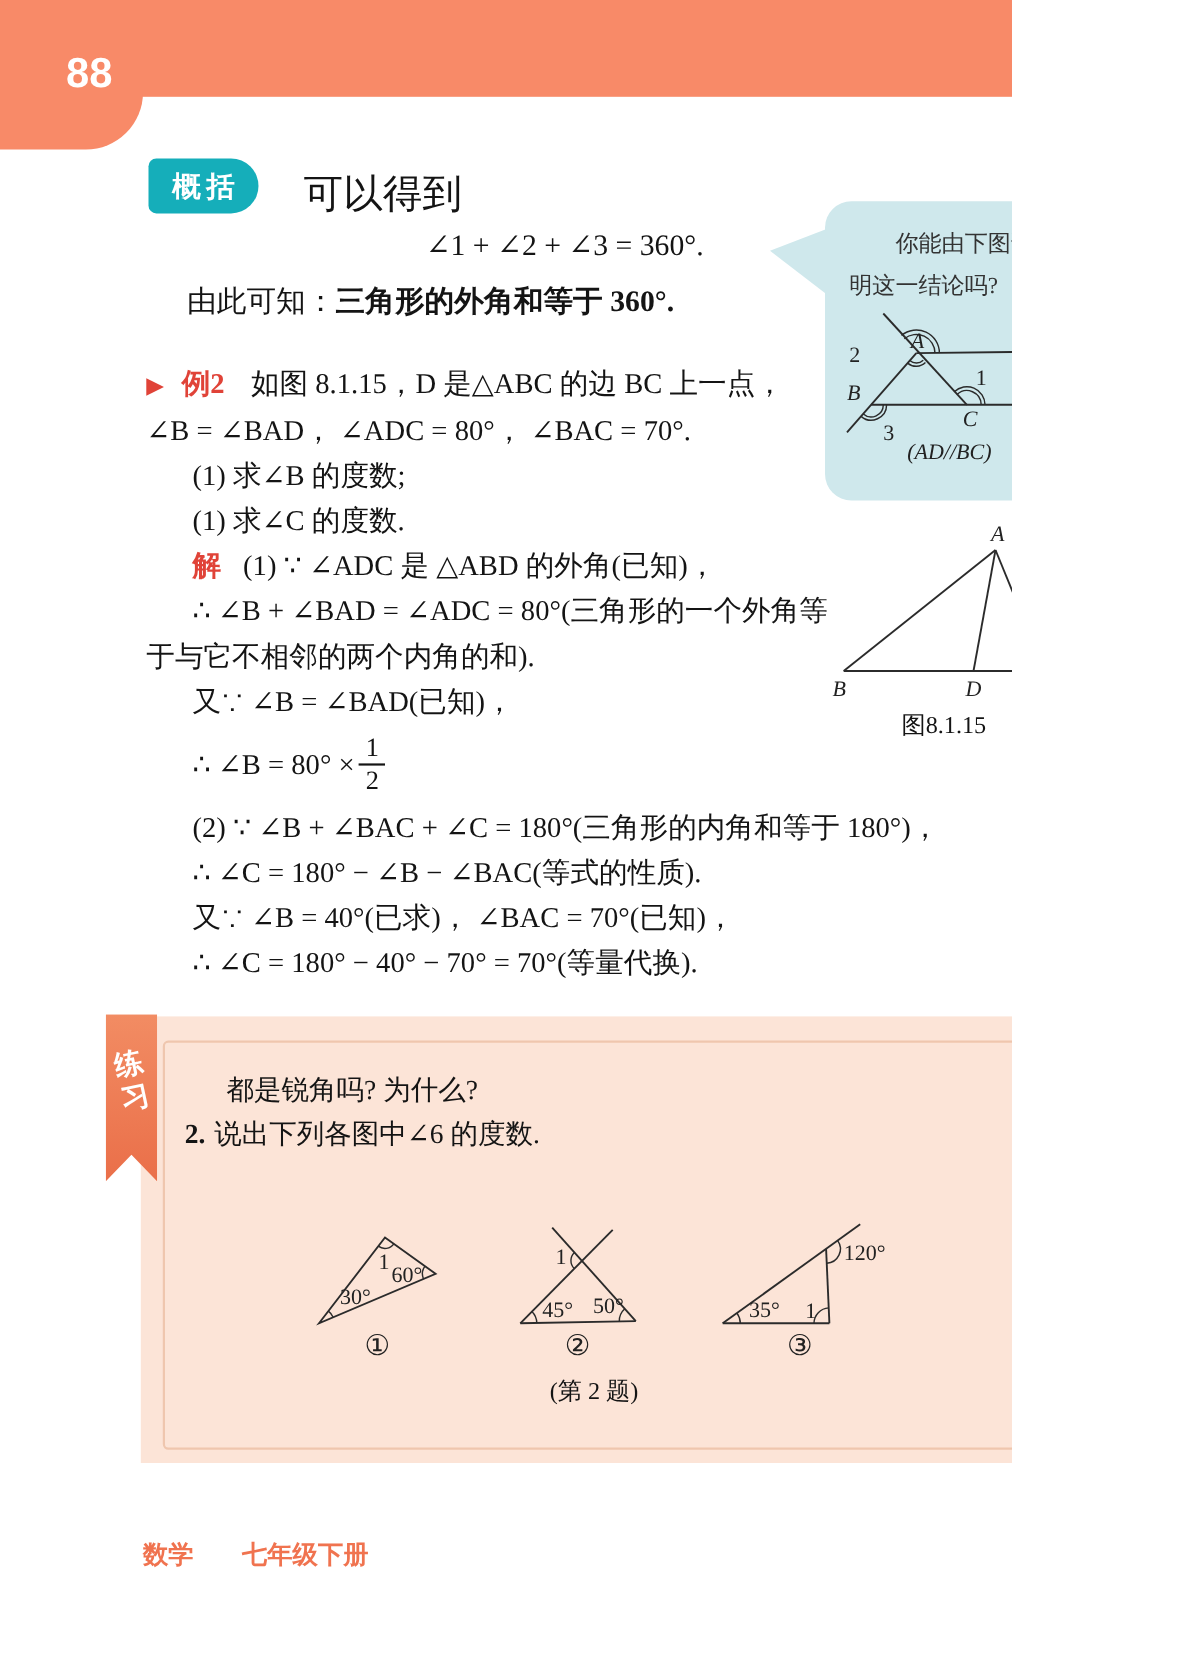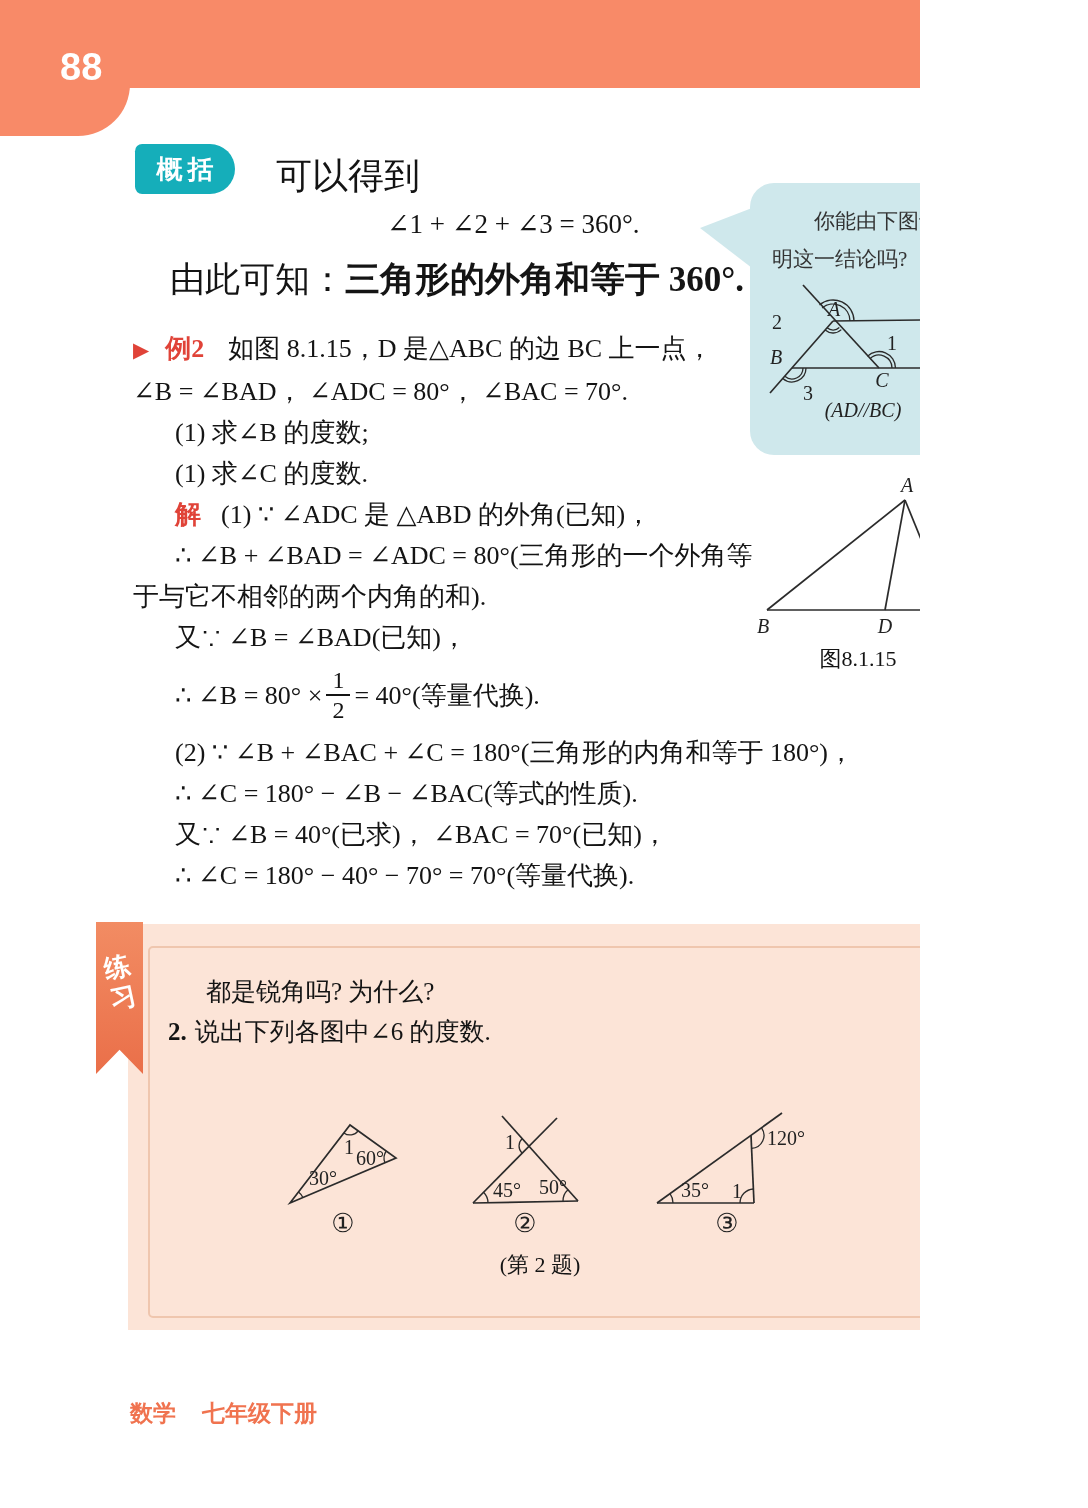--- a/index.html
+++ b/index.html
@@ -13,21 +13,21 @@
   .page-number { position:absolute; left:60px; top:46px; color:#ffffff; font-weight:bold; font-size:38px;
                  font-family:"Liberation Sans","DejaVu Sans",sans-serif; }
 
   
   .badge { position:absolute; left:135px; top:144px; width:100px; height:50px; background:#15aeba;
            border-radius:8px 28px 28px 8px; color:#ffffff; font-weight:bold; font-size:26px;
            font-family:"Liberation Sans","DejaVu Sans",sans-serif;
            display:flex; align-items:center; justify-content:center; letter-spacing:5px; text-indent:5px; }
   .lead { position:absolute; left:276px; top:152px; font-size:36px; }
   .formula { position:absolute; left:387px; top:208px; font-size:27px; }
-  .conclusion { position:absolute; left:170px; top:256px; font-size:35px; }
+  .conclusion { position:absolute; left:170px; top:256px; font-size:27px; }
 
   
   .example { position:absolute; left:133px; top:328px; width:780px; font-size:26px; }
   .example p { margin:0; line-height:41px; white-space:nowrap; }
   .ind { padding-left:42px; }
   .red { color:#e04338; font-weight:bold; }
   .marker { color:#e04338; font-size:21px; margin-right:16px;
             font-family:"DejaVu Sans","Liberation Sans",sans-serif; }
   .exlabel { margin-right:24px; }
   .jie { margin-right:20px; }
@@ -65,21 +65,21 @@
   .practice-text { position:absolute; left:168px; top:972px; width:780px; font-size:25px; }
   .practice-text p { margin:0; line-height:40px; white-space:nowrap; }
   .pnum { font-weight:bold; margin-right:8px; }
   .p-wrap { padding-left:38px; }
   .practice-svg { position:absolute; left:270px; top:1100px; width:540px; height:140px; }
   .q2-caption { position:absolute; left:400px; top:1250px; width:280px; text-align:center; font-size:22px; }
 
   
   .footer { position:absolute; left:130px; top:1398px; font-size:23px; font-weight:bold; color:#f0734f;
             font-family:"Liberation Sans","DejaVu Sans",sans-serif; }
-  .footer .gap { margin-right:26px; }
+  .footer .gap { margin-right:44px; }
 
   
   .dline { stroke:#2b2b2b; stroke-width:1.7; fill:none; }
   .darc  { stroke:#2b2b2b; stroke-width:1.3; fill:none; }
   .dtext { fill:#222222; font-size:20px; font-family:"Liberation Serif","DejaVu Serif",serif; }
   .ditalic { font-style:italic; }
   .dcirc { font-size:26px; }
 </style>
 </head>
 <body>
@@ -103,21 +103,20 @@
     <p class="ind"><span class="red jie">解</span><span>(1) ∵  ∠ADC 是 △ABD 的外角(已知)，</span></p>
     <p class="ind">∴  ∠B + ∠BAD = ∠ADC = 80°(三角形的一个外角等</p>
     <p>于与它不相邻的两个内角的和).</p>
     <p class="ind">又∵  ∠B = ∠BAD(已知)，</p>
     <p class="ind frac-line">
         <span>∴  ∠B = 80° ×</span>
         <span class="frac">
           <span class="num">1</span>
           <span class="den">2</span>
         </span>
-        <span>= 40°(等量代换).</span>
       </p>
     <p class="ind">(2) ∵  ∠B + ∠BAC + ∠C = 180°(三角形的内角和等于 180°)，</p>
     <p class="ind">∴  ∠C = 180° − ∠B − ∠BAC(等式的性质).</p>
     <p class="ind">又∵  ∠B = 40°(已求)，  ∠BAC = 70°(已知)，</p>
     <p class="ind">∴  ∠C = 180° − 40° − 70° = 70°(等量代换).</p>
   </div>
 
   <div class="bubble"></div>
   <svg class="bubble-tail" viewBox="0 0 56 70">
     <polygon points="52,5 0,25 52,65" fill="#cfe8ec"></polygon>

